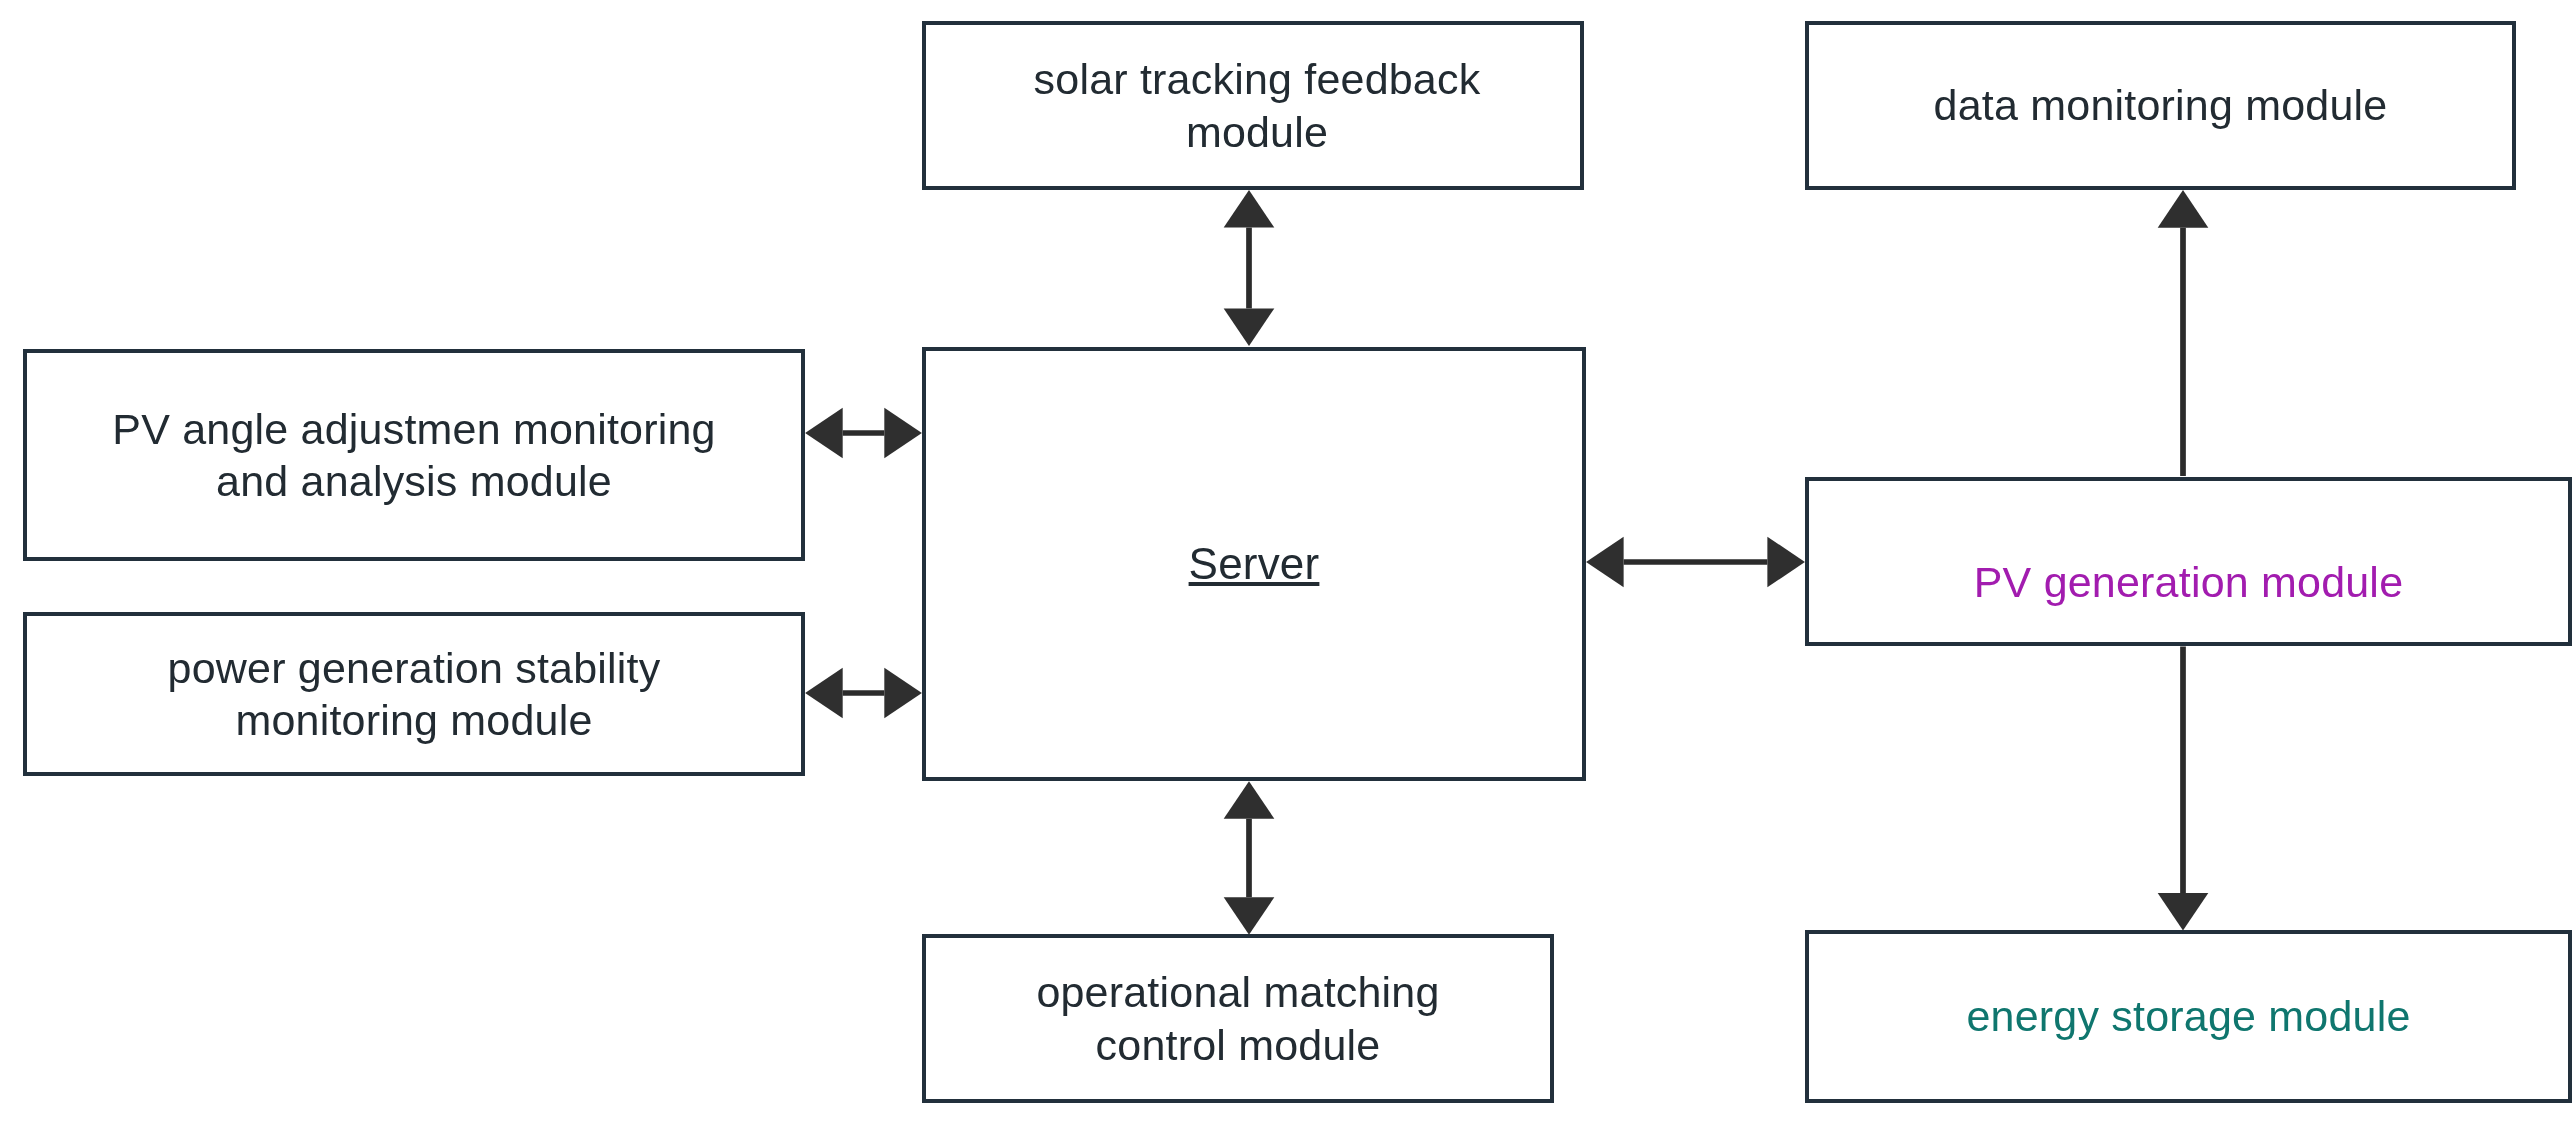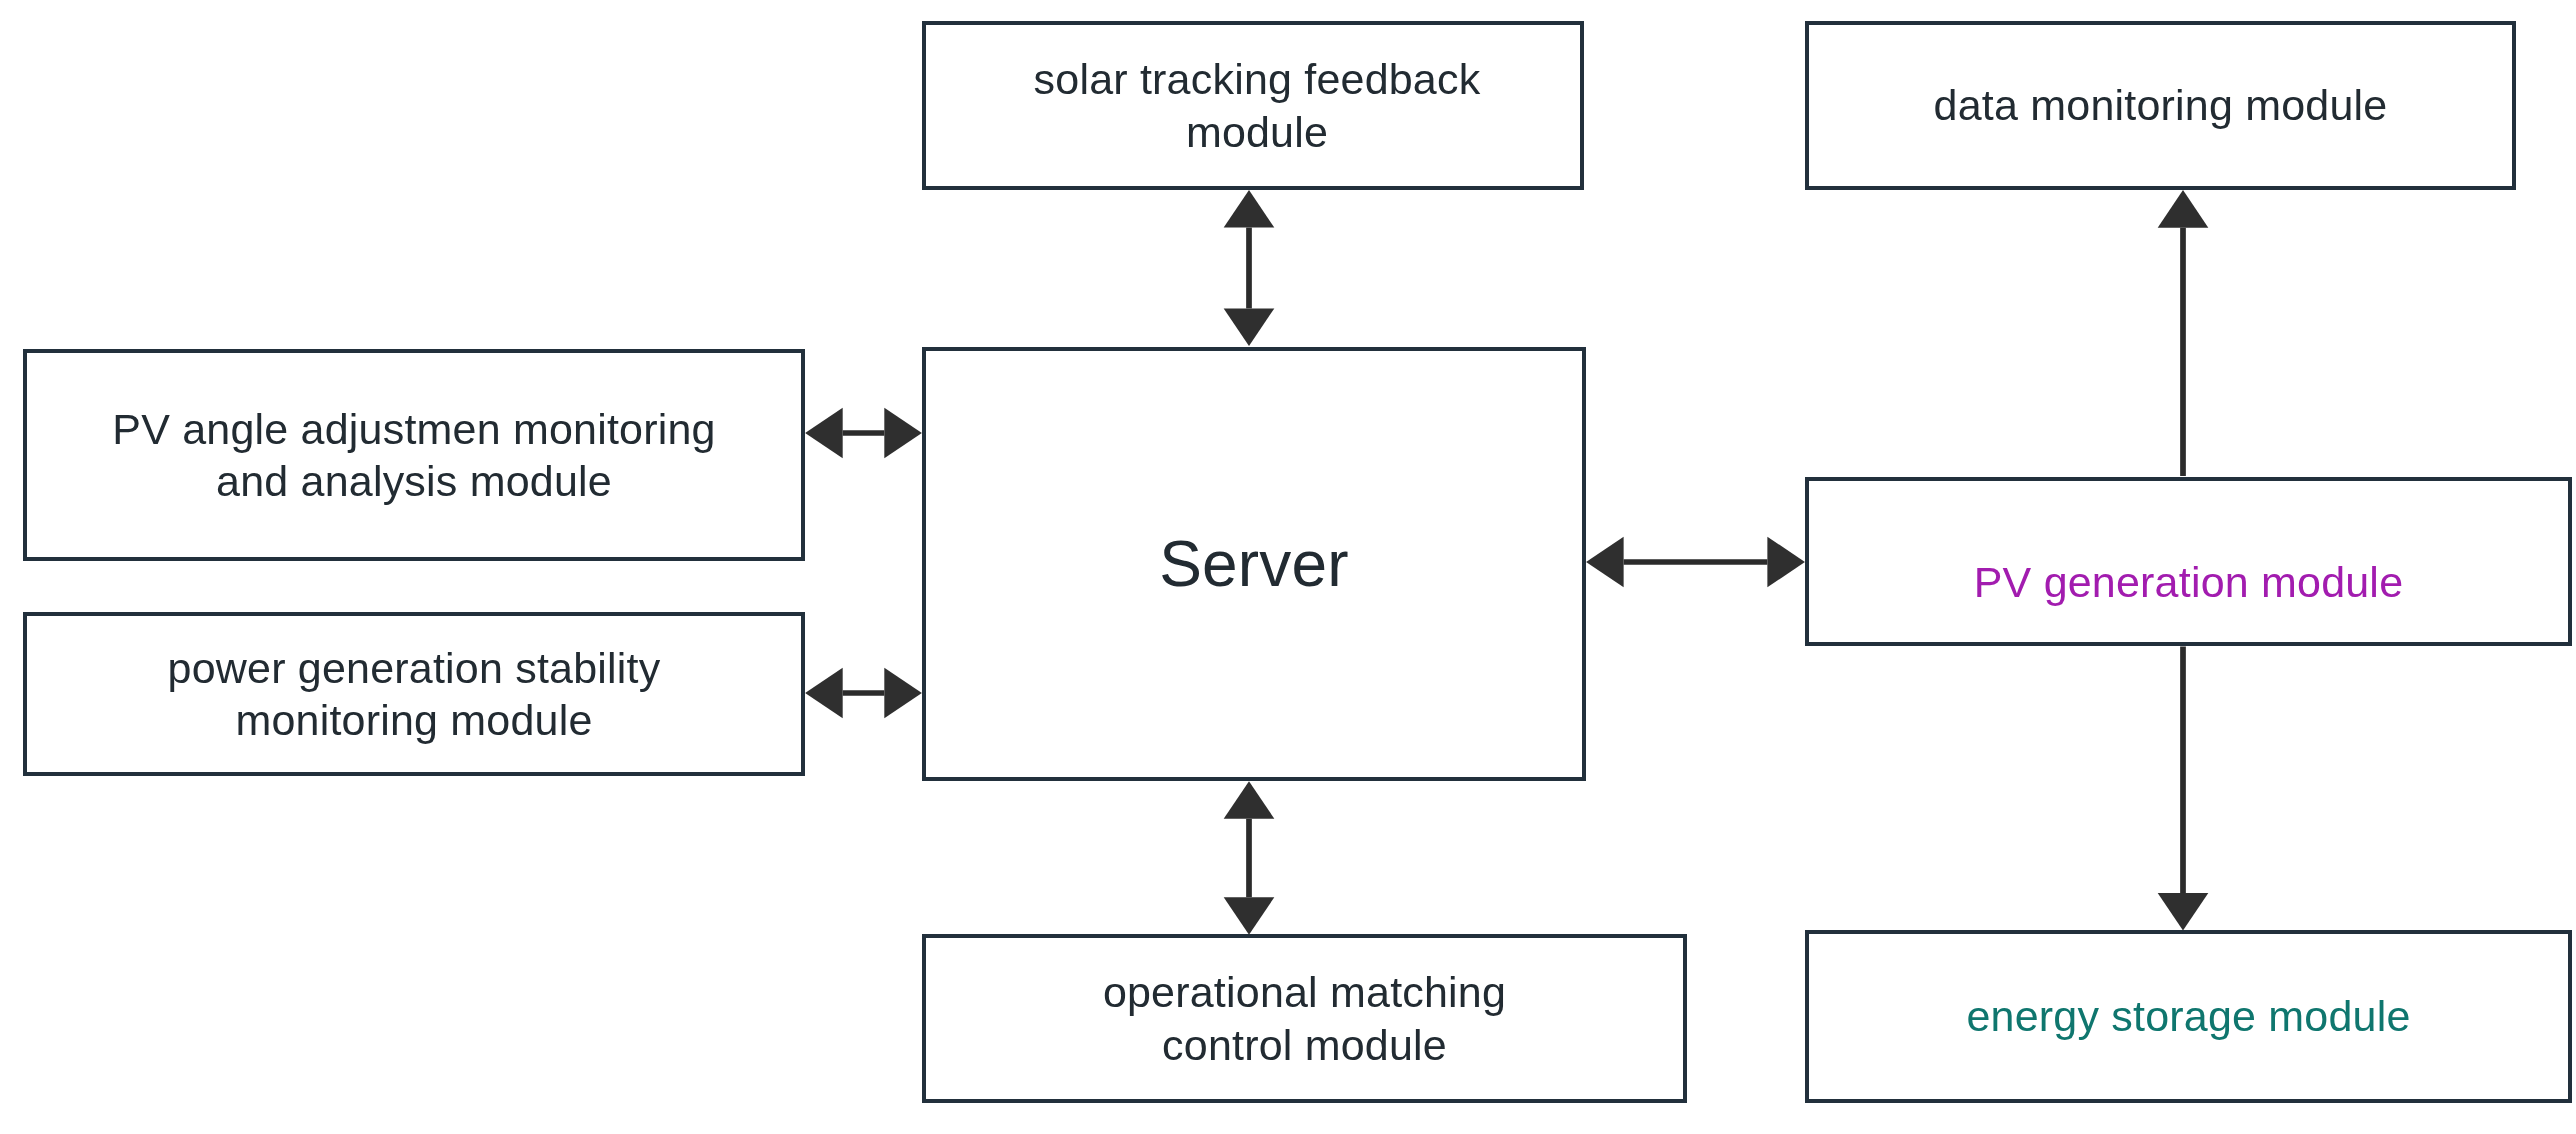--- a/index.html
+++ b/index.html
@@ -28,21 +28,22 @@
   .node .label {
     color: #222b32;
     font-size: 43px;
     line-height: 1.22;
     letter-spacing: 0.2px;
     font-weight: 400;
     padding: 0 18px;
     white-space: pre-line;
   }
   .node.central .label {
-    font-size: 64px;
+    font-size: 44px;
+    text-decoration: underline;
   }
   .conn {
     position: absolute;
     overflow: visible;
   }
   .conn line {
     stroke: #2b2b2b;
     stroke-width: 7;
   }
   .conn polygon {
@@ -68,21 +69,21 @@
       <div class="node central" style="left: 922px; top: 347px; width: 664px; height: 434px; border-color: rgb(34, 48, 60);">
         <div class="label" style="color: rgb(34, 43, 50);">Server</div>
       </div>
       <div class="node" style="left: 1805px; top: 477px; width: 767px; height: 169px; border-color: rgb(34, 48, 60);">
         <div class="label" style="color: #a21caf; margin-top: 42px;">PV generation module</div>
       </div>
       <div class="node" style="left: 23px; top: 612px; width: 782px; height: 164px; border-color: rgb(34, 48, 60);">
         <div class="label" style="color: rgb(34, 43, 50);">power generation stability
 monitoring module</div>
       </div>
-      <div class="node" style="left: 922px; top: 934px; width: 765px; height: 169px; border-color: rgb(34, 48, 60);">
+      <div class="node" style="left: 922px; top: 934px; width: 632px; height: 169px; border-color: rgb(34, 48, 60);">
         <div class="label" style="color: rgb(34, 43, 50);">operational matching
 control module</div>
       </div>
       <div class="node" style="left: 1805px; top: 930px; width: 767px; height: 173px; border-color: rgb(34, 48, 60);">
         <div class="label" style="color: #0f766e;">energy storage module</div>
       </div>
     </div>
   <div id="connectors-layer">
       <svg class="conn" width="98" height="254" style="left: 1200px; top: 141px;" viewBox="0 0 120 311">
         <line x1="60" y1="106" x2="60" y2="205" stroke="#2f2f2f"></line>

